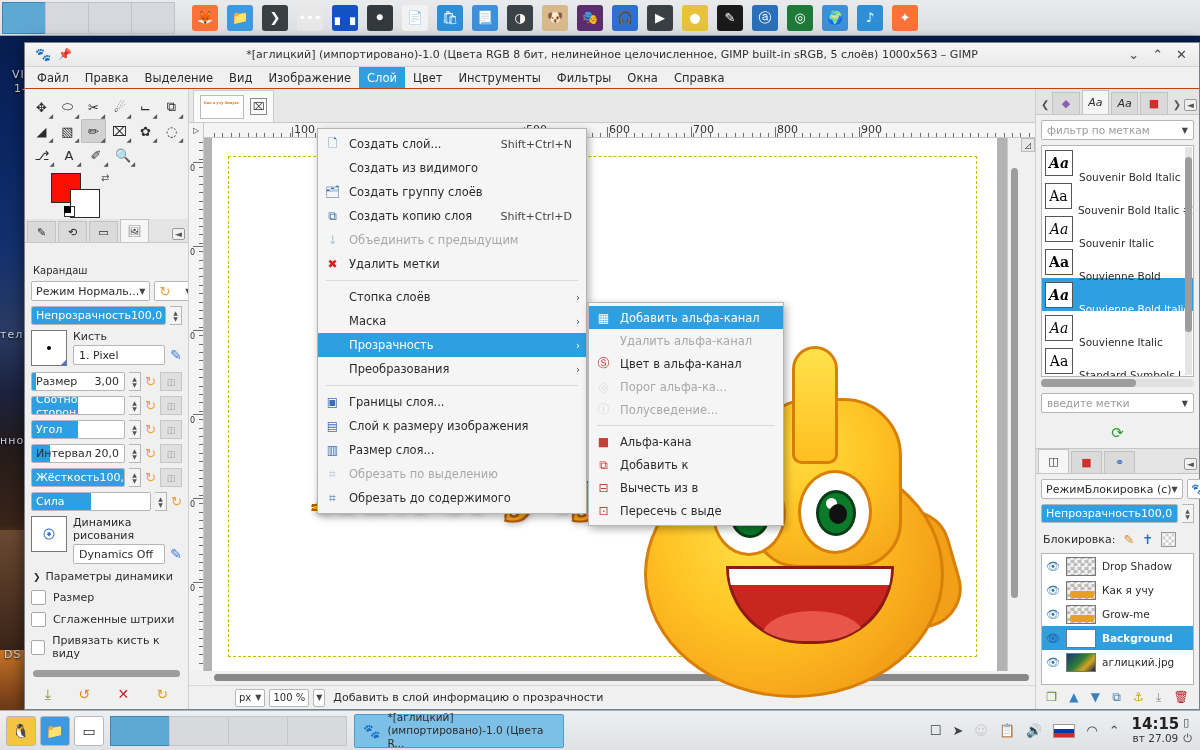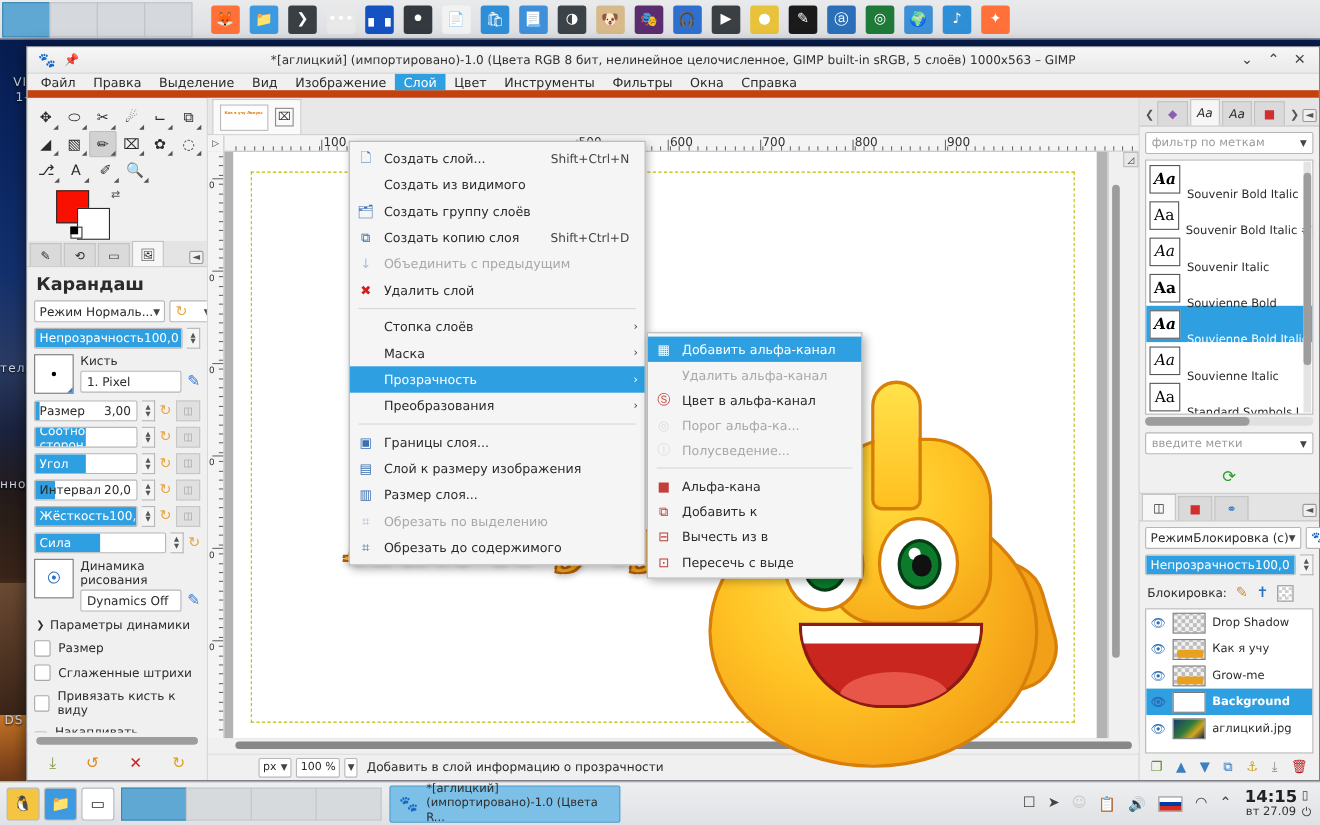--- a/index.html
+++ b/index.html
@@ -60,21 +60,21 @@
   }
   #titlebar .tb-left{ display:flex; align-items:center; gap:7px; padding-left:6px;}
   #titlebar .title{
     position:absolute; left:0; right:0; text-align:center;
     font-size:11px; color:#303030; pointer-events:none;
   }
   #titlebar .tb-right{ margin-left:auto; display:flex; align-items:center; gap:13px; padding-right:8px; z-index:2;}
   .wbtn{ font-size:13px; color:#444; cursor:default; line-height:1; }
 
   #menubar{
-    height:22px; background:#f0f0f0; border-bottom:7px solid #c2410c;
+    height:22px; background:#f0f0f0; border-bottom:1px solid #c2410c;
     display:flex; align-items:stretch; padding-left:4px; flex:none;
   }
   #menubar .mi{
     padding:0 8px; display:flex; align-items:center; font-size:11.5px; color:#2b2b2b;
   }
   #menubar .mi.active{ background:#2e9fe0; color:#fff; }
 
   #body{ flex:1; display:flex; min-height:0; }
 
   
@@ -104,21 +104,21 @@
   #opts-tabs .otab{
     width:29px; height:21px; display:flex; align-items:center; justify-content:center;
     border:1px solid #c2c2c2; border-bottom:none; background:#dadada; margin-right:2px;
     font-size:11px;
   }
   #opts-tabs .otab.sel{ background:#f6f6f6; height:23px;}
   #opts-tabs .menuarrow{ margin-left:auto; margin-right:3px; margin-bottom:2px; font-size:9px; color:#555;
     border:1px solid #9a9a9a; padding:0 2px; border-radius:2px; background:#f0f0f0;}
 
   #optspanel{ flex:1; overflow:hidden; background:#f0f0f0; padding:4px 6px 0 6px; }
-  .opt-title{ font-weight:bold; font-size:16px; margin:2px 0 5px 2px;}
+  .opt-title{ font-weight:normal; font-size:10px; margin:18px 0 5px 2px;}
   .row{ display:flex; align-items:center; gap:4px; margin-bottom:5px;}
   .combo{
     flex:1; height:20px; background:#fff; border:1px solid #b6b6b6; border-radius:2px;
     display:flex; align-items:center; padding:0 4px; font-size:11px; justify-content:space-between;
   }
   .combo .cv{ overflow:hidden; white-space:nowrap; }
   .chev{ font-size:8px; color:#444; }
   .rst{ font-size:13px; color:#e8a33d; }
 
   .slider{
@@ -1114,21 +1114,21 @@
         <span class="marr"></span>
       </div>
       <div class="mrow dis">
         <span class="mic" style="color: rgb(58, 111, 176);">↓</span>
         <span class="mtxt">Объединить с предыдущим</span>
         <span class="macc"></span>
         <span class="marr"></span>
       </div>
       <div class="mrow">
         <span class="mic" style="color: rgb(210, 31, 31);">✖</span>
-        <span class="mtxt">Удалить слой</span>
+        <span class="mtxt">Удалить метки</span>
         <span class="macc"></span>
         <span class="marr"></span>
       </div>
       <div class="msep"></div>
       <div class="mrow">
         <span class="mic"></span>
         <span class="mtxt">Стопка слоёв</span>
         <span class="macc"></span>
         <span class="marr">›</span>
       </div>

